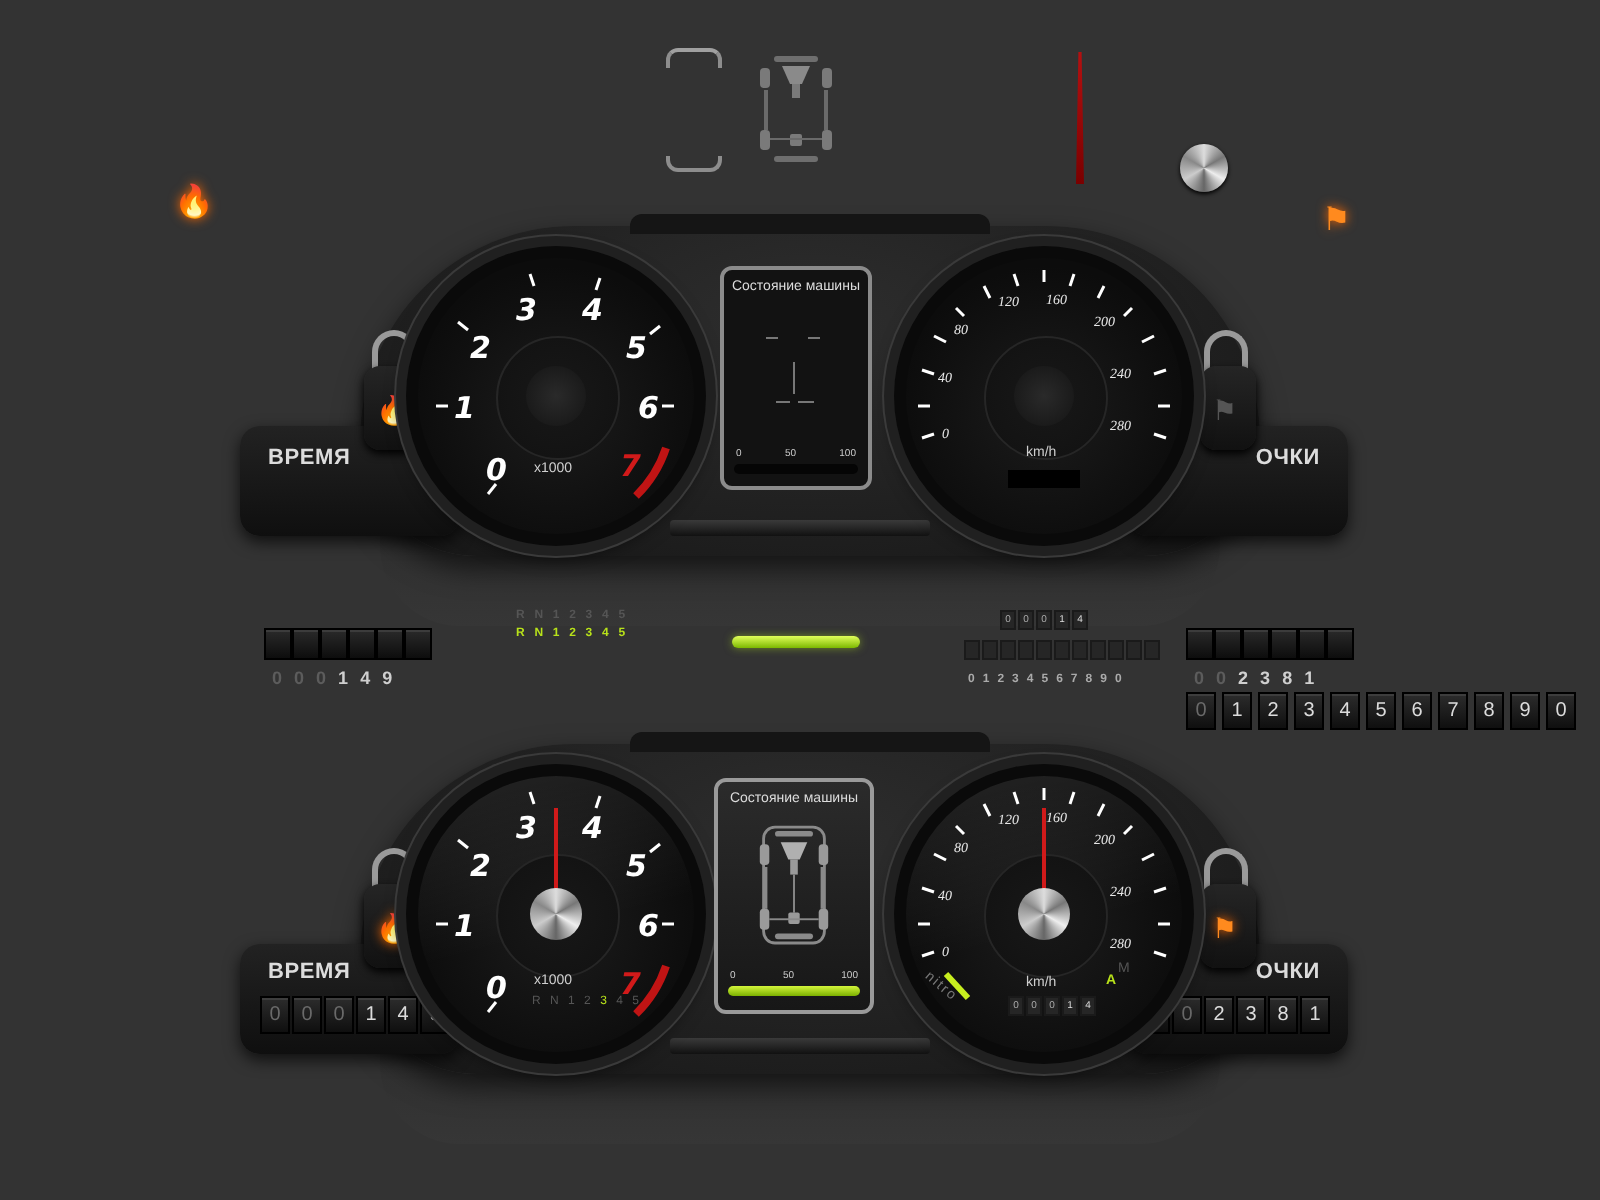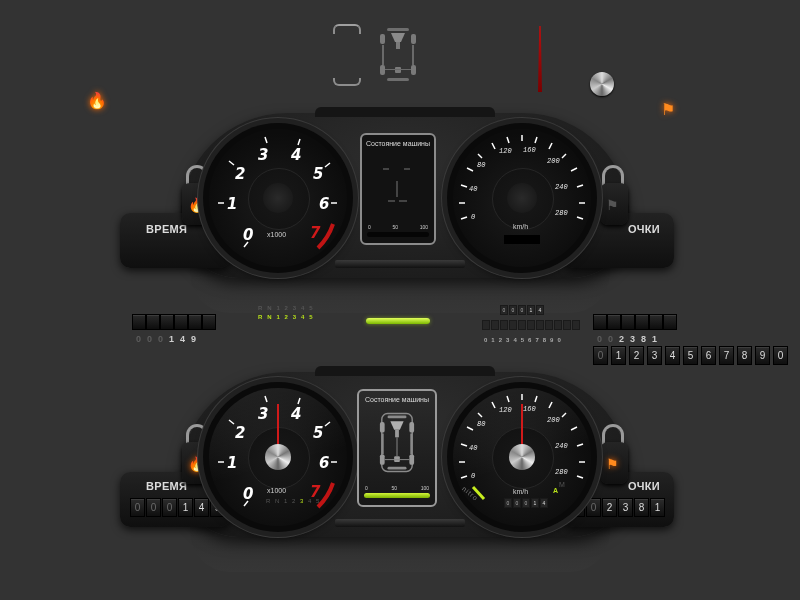--- a/index.html
+++ b/index.html
@@ -18,21 +18,21 @@
   
   .dash { position:absolute; left:120px; width:570px; height:190px; }
   .dash .shadow-base { position:absolute; left:70px; top:120px; width:420px; height:80px; background:linear-gradient(#2a2a2a,#363636); border-radius:0 0 40px 40px; }
   .dash .body { position:absolute; left:60px; top:0px; width:450px; height:165px; background:radial-gradient(ellipse at 50% 30%,#2e2e2e,#161616); border-radius:110px 110px 60px 60px; box-shadow:0 6px 14px rgba(0,0,0,.6); }
   .dash .topbar { position:absolute; left:195px; top:-6px; width:180px; height:10px; background:#151515; border-radius:6px 6px 0 0; }
   .dash .botbar { position:absolute; left:215px; top:147px; width:130px; height:8px; background:linear-gradient(#3a3a3a,#111); border-radius:2px; }
   .wing { position:absolute; top:100px; width:110px; height:55px; background:linear-gradient(#222,#0f0f0f); border-radius:10px; box-shadow:0 3px 8px rgba(0,0,0,.7); }
   .wing.left { left:0; }
   .wing.right { right:16px; }
   .wing-label { position:absolute; top:10px; font-size:11px; color:#dcdcdc; font-weight:bold; letter-spacing:.3px; }
-  .wing.left .wing-label { left:26px; }
+  .wing.left .wing-label { left:14px; }
   .wing.right .wing-label { right:14px; }
   .tab { position:absolute; top:70px; width:28px; height:42px; background:linear-gradient(#252525,#111); border-radius:8px; box-shadow:0 2px 4px #000; }
   .tab.left { left:62px; }
   .tab.right { right:62px; }
   .tab .ico { position:absolute; left:6px; top:14px; font-size:14px; color:#555; }
   .tab .ico.lit { color:#ff8a1e; text-shadow:0 0 6px #ff6a00; }
   .hook { position:absolute; top:52px; width:22px; height:26px; border:3px solid #9a9a9a; border-bottom:none; border-radius:12px 12px 0 0; box-sizing:border-box; }
   .hook.left { left:66px; }
   .hook.right { right:66px; }
 
@@ -41,21 +41,21 @@
   .gauge.speedo { left:327px; }
   .gauge .face { position:absolute; inset:6px; border-radius:50%; background:radial-gradient(circle at 50% 55%,#1c1c1c,#0c0c0c 70%); }
   .gauge .glare { position:absolute; inset:6px; border-radius:50%; background:linear-gradient(165deg,rgba(255,255,255,.10),rgba(255,255,255,0) 55%); }
   .gauge .inner { position:absolute; left:45px; top:45px; width:60px; height:60px; border-radius:50%; border:1px solid #262626; background:radial-gradient(#181818,#111); }
   .gauge .hub { position:absolute; left:60px; top:60px; width:30px; height:30px; border-radius:50%; background:radial-gradient(#2a2a2a,#141414); }
   .gauge .hub.metal { left:62px; top:62px; width:26px; height:26px; background:conic-gradient(#ddd,#777,#eee,#666,#ccc,#888,#ddd); }
   .gauge .needle { position:absolute; left:74px; top:22px; width:2px; height:53px; background:#d01a1a; }
   .gauge svg.ticks { position:absolute; left:0; top:0; }
   .gauge .num { position:absolute; color:#fff; font-style:italic; font-weight:bold; font-size:15px; font-family:"DejaVu Sans", sans-serif; }
   .gauge .num.red { color:#d11a1a; }
-  .gauge .snum { position:absolute; color:#e8e8e8; font-style:italic; font-size:7px; font-family:Liberation Mono, monospace; }
+  .gauge .snum { position:absolute; color:#e8e8e8; font-style:italic; font-size:7px; font-family:Liberation Serif, serif; }
   .gauge .unit { position:absolute; color:#cfcfcf; font-size:7px; }
   .odo-slot { position:absolute; left:57px; top:108px; width:36px; height:9px; background:#000; }
   .gearstrip { position:absolute; font-size:6px; letter-spacing:1.5px; color:#555; }
   .gearstrip .on { color:#b8e21a; }
 
   .center-panel { position:absolute; left:240px; top:20px; width:76px; height:112px; border:2px solid #8b8b8b; border-radius:6px; background:#121212; box-sizing:border-box; }
   .center-panel.lit { background:linear-gradient(#2b2b2b,#171717); border-color:#9a9a9a; }
   .cp-title { position:absolute; top:5px; left:0; right:0; text-align:center; color:#dcdcdc; font-size:7px; }
   .cp-scale { position:absolute; top:89px; left:6px; right:6px; display:flex; justify-content:space-between; color:#ccc; font-size:5px; }
   .cp-bar { position:absolute; top:97px; left:5px; right:5px; height:5px; border-radius:3px; background:#050505; }

